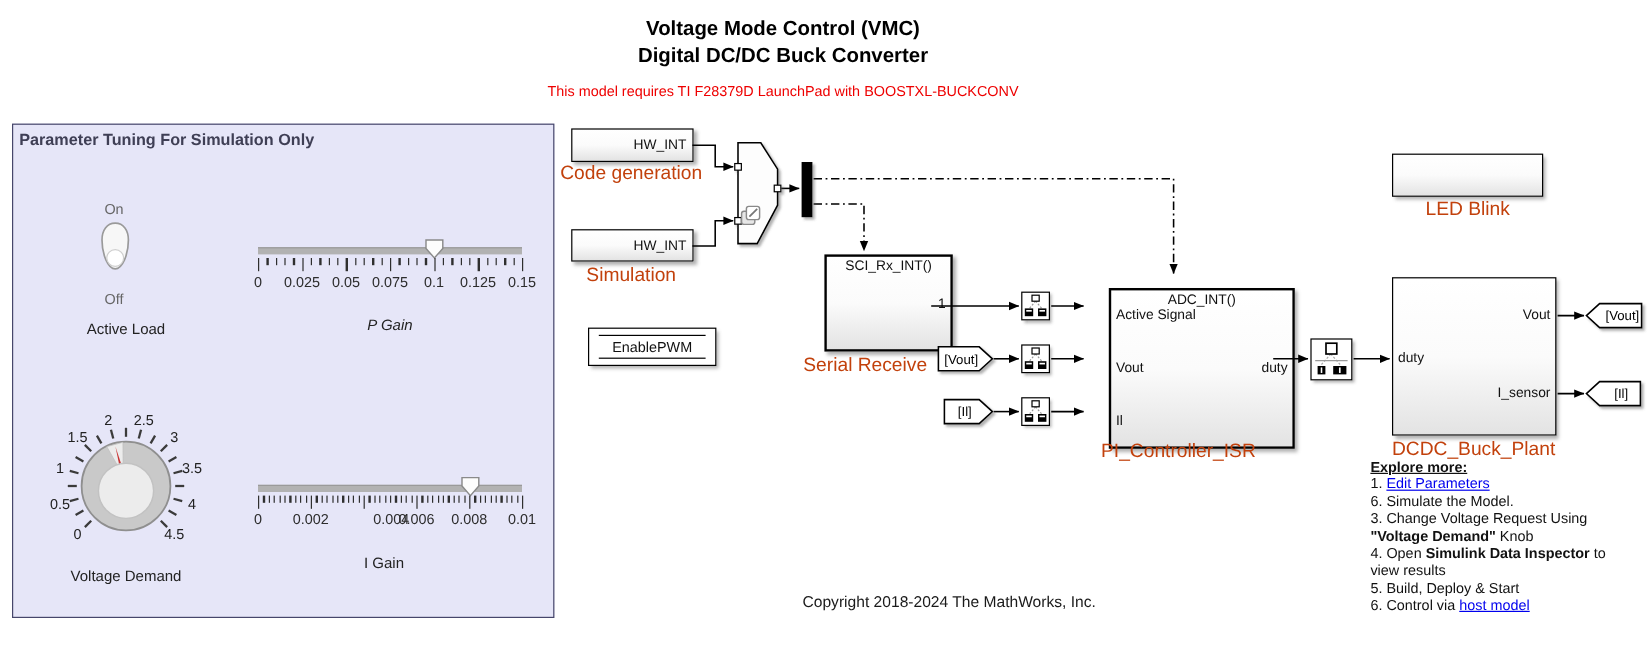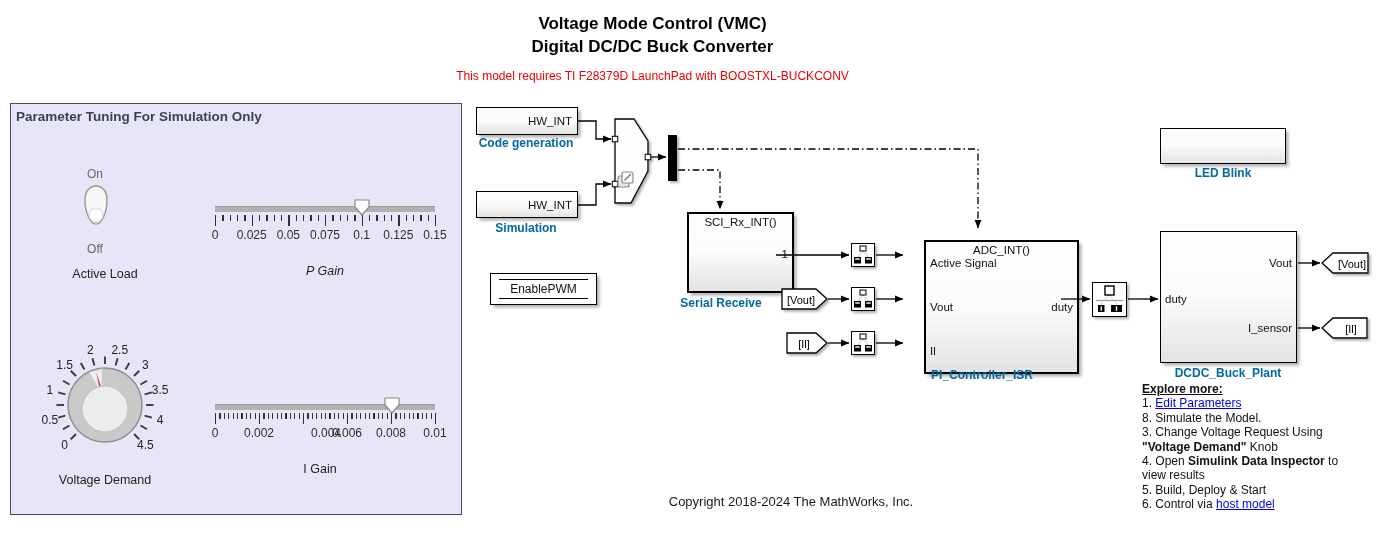--- a/index.html
+++ b/index.html
@@ -25,21 +25,21 @@
   .slider-tick-label{position:absolute;transform:translateX(-50%);white-space:nowrap;}
   .slider-thumb{position:absolute;width:16px;height:17px;}
   
   .blk{position:absolute;box-sizing:border-box;border:1.2px solid #000;
        background:linear-gradient(180deg,#ffffff 0%,#fbfbfb 50%,#e3e3e3 100%);
        box-shadow:2.5px 2.5px 3px rgba(80,80,80,.45);}
   .blk.thick{border-width:2.6px;margin-left:19px;}
   .blk.med{border-width:1.6px;}
   .hwint{display:flex;align-items:center;justify-content:flex-end;padding-right:5px;
          font-size:11.5px;color:#111;}
-  .blk-label{position:absolute;font-size:12px;color:#0369a1;text-align:center;white-space:nowrap;font-weight:bold;}
+  .blk-label{position:absolute;font-size:16px;color:#c2410c;text-align:center;white-space:nowrap;}
   .trigger-label{position:absolute;left:0;top:2px;width:100%;text-align:center;
                  font-size:11.5px;color:#111;}
   .port-label{position:absolute;font-size:11.5px;color:#111;white-space:nowrap;line-height:14px;}
   .inner-line{position:absolute;left:8px;right:8px;height:1.3px;background:#000;}
   .rt{position:absolute;box-sizing:border-box;border:1.2px solid #000;background:#fff;
       box-shadow:2px 2px 2.5px rgba(80,80,80,.45);}
   
   .explore{position:absolute;left:1142px;top:382px;width:240px;font-size:12px;line-height:14.4px;}
   .explore-heading{font-weight:bold;text-decoration:underline;}
   .explore .link{color:var(--link_blue,#00e);text-decoration:underline;cursor:pointer;}
@@ -374,21 +374,21 @@
     <g filter="url(#sh)">
       <polygon points="1322,328 1333,318 1367,318 1367,338 1333,338" fill="#fff" stroke="#000" stroke-width="1.3"></polygon>
       <text x="1351" y="329" font-size="11" text-anchor="middle" dominant-baseline="central">[Il]</text>
     </g>
   </svg>
 
   <div class="explore">
     <div class="explore-heading">Explore more:</div>
     <div id="explore-lines">
         <div class="explore-line"><span>1. </span><span class="link">Edit Parameters</span></div>
-        <div class="explore-line"><span>8. Simulate the Model.</span></div>
+        <div class="explore-line"><span>6. Simulate the Model.</span></div>
         <div class="explore-line"><span>3. Change Voltage Request Using</span></div>
         <div class="explore-line"><span class="bold">"Voltage Demand"</span><span> Knob</span></div>
         <div class="explore-line"><span>4. Open </span><span class="bold">Simulink Data Inspector</span><span> to</span></div>
         <div class="explore-line"><span>view results</span></div>
         <div class="explore-line"><span>5. Build, Deploy &amp; Start</span></div>
         <div class="explore-line"><span>6. Control via </span><span class="link">host model</span></div>
       </div>
   </div>
 
   <div class="copyright">Copyright 2018-2024 The MathWorks, Inc.</div>

